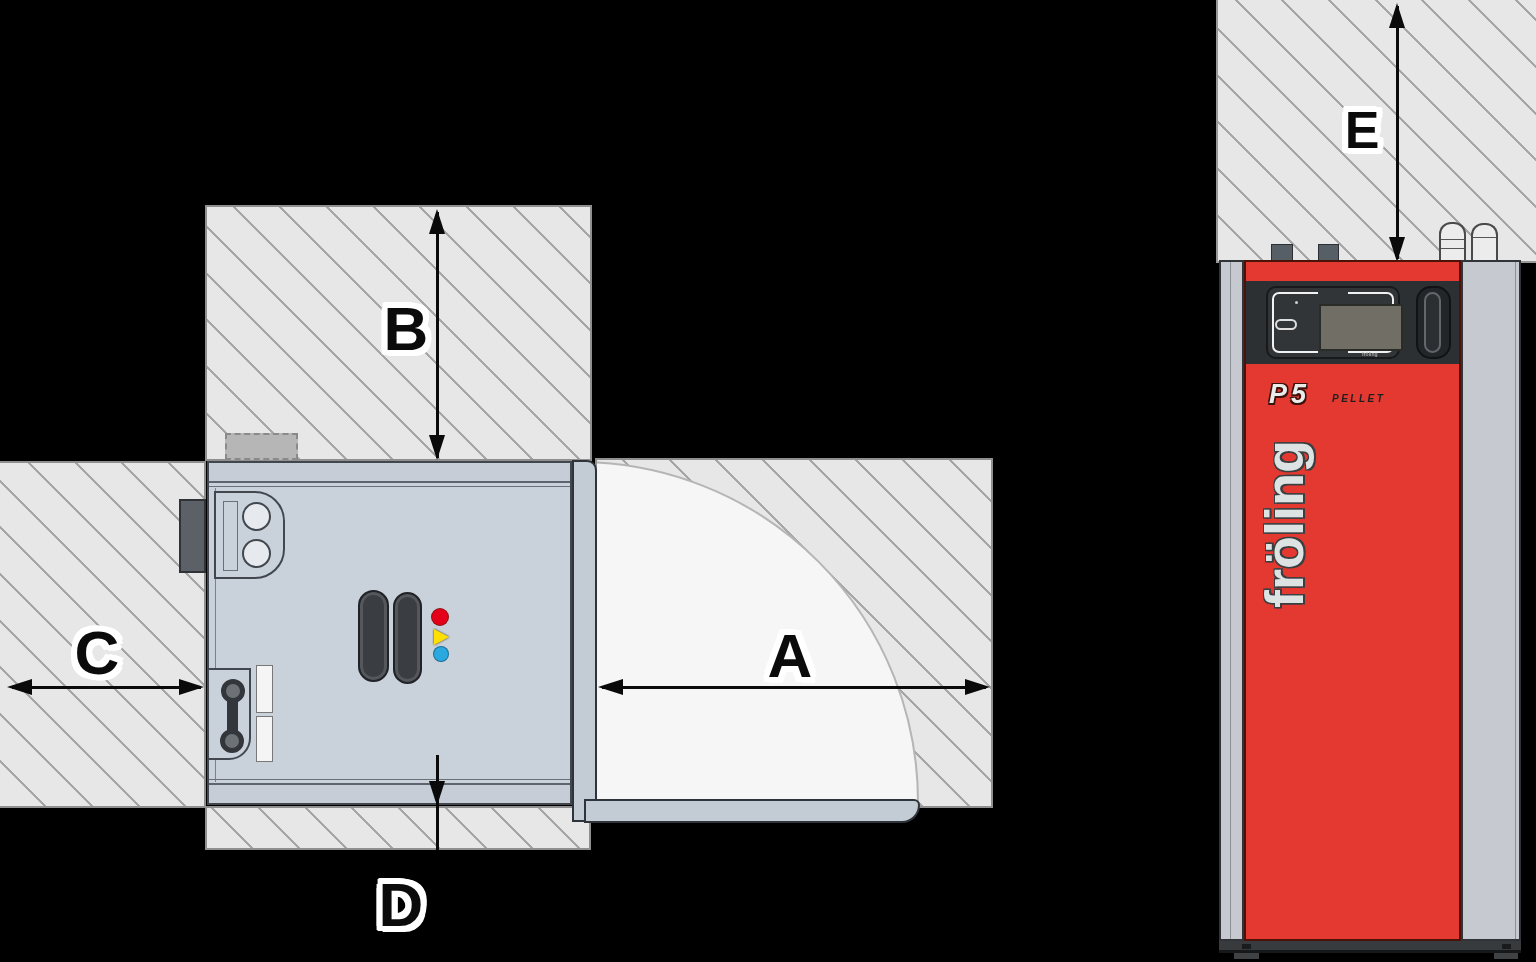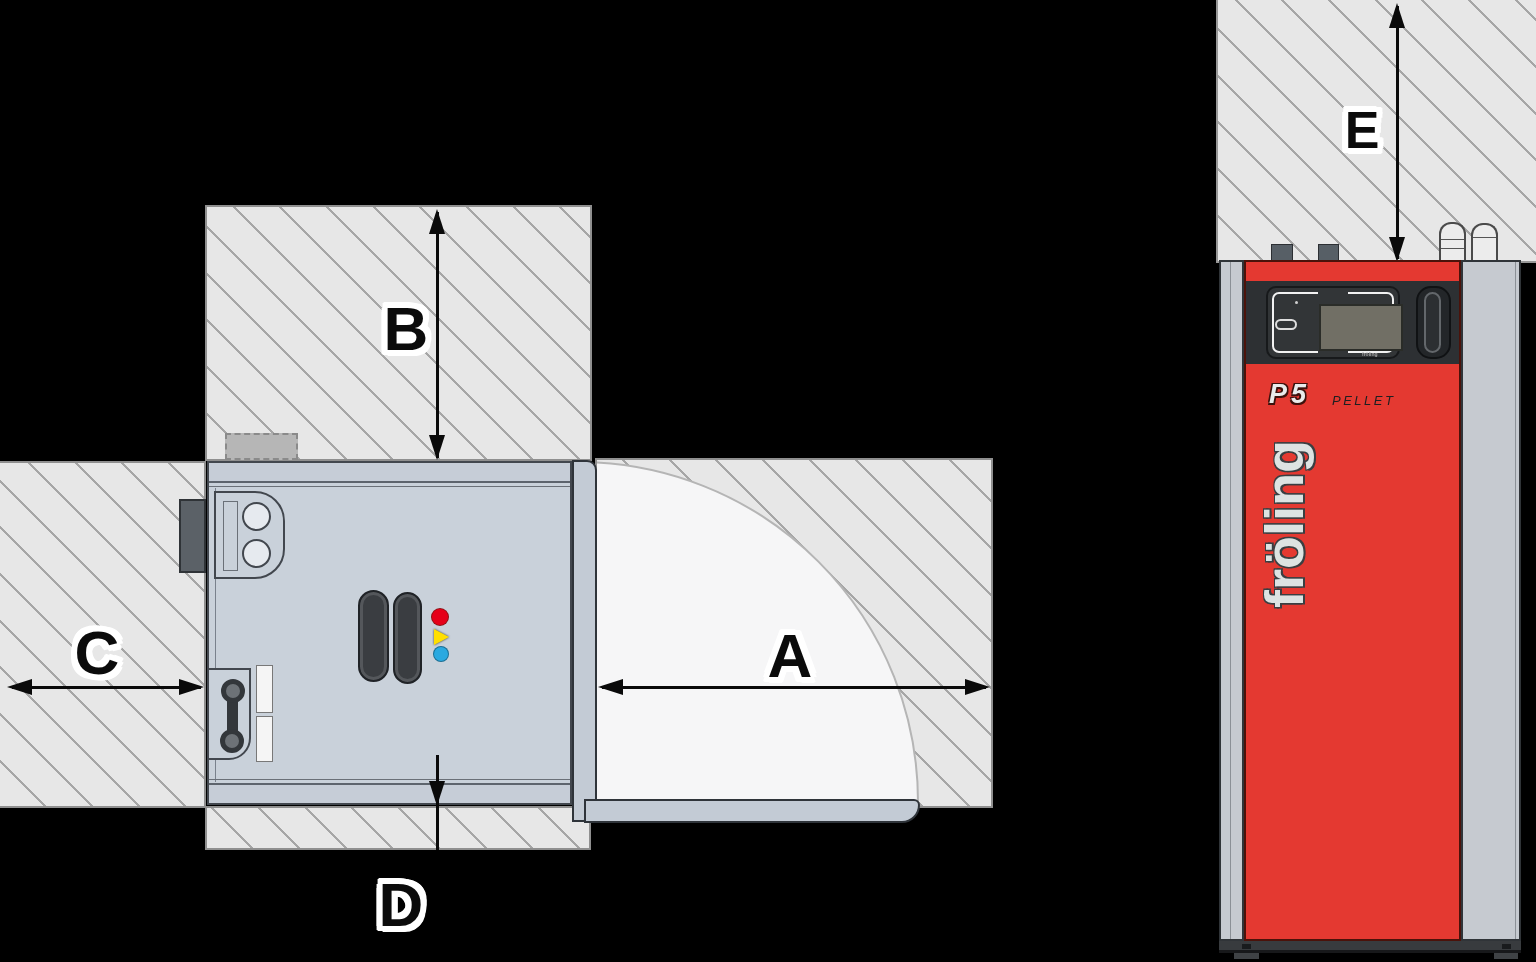--- a/index.html
+++ b/index.html
@@ -29,21 +29,21 @@
   .boiler-top{background:var(--boiler-body,#c9d1da);border:2px solid #42474e;box-sizing:border-box;}
   .metal{background:var(--boiler-body,#c9d1da);border:2px solid #42474e;box-sizing:border-box;}
   .door{background:var(--door-fill,#c3cbd5);border:2px solid #2f343a;box-sizing:border-box;}
   
   .panel-gray{background:var(--panel-gray,#c6cad0);border:2px solid #303438;box-sizing:border-box;}
   .brand-vertical{transform:rotate(-90deg);font-weight:700;font-size:54px;letter-spacing:0px;
     color:#dde3e2;text-shadow:1.5px 1.5px 0 #3a3f42,-1.5px -1.5px 0 #3a3f42,1.5px -1.5px 0 #3a3f42,-1.5px 1.5px 0 #3a3f42;
     text-align:center;line-height:56px;}
   .p5-logo{font-weight:700;font-size:27px;font-style:italic;letter-spacing:4px;color:#e9eceb;
     text-shadow:1.5px 1.5px 0 #3c120c,-1.5px -1.5px 0 #3c120c,1.5px -1.5px 0 #3c120c,-1.5px 1.5px 0 #3c120c;}
-  .pellet-logo{font-weight:400;font-size:13px;font-style:italic;letter-spacing:2.5px;color:#1d1f21;}
+  .pellet-logo{font-weight:700;font-size:10px;font-style:italic;letter-spacing:2.5px;color:#1d1f21;}
   .display-brand{font-size:5px;color:#a8a8a8;font-weight:700;}
 </style>
 </head>
 <body>
 
 <div class="stage">
 
   <div class="abs hatch" style="left:205px;top:205px;width:387px;height:256px;"></div>
 
   <div class="abs" style="left:225px;top:433px;width:73px;height:27px;background:#b6b6b6;border:2px dashed #8a8a8a;box-sizing:border-box;"></div>

